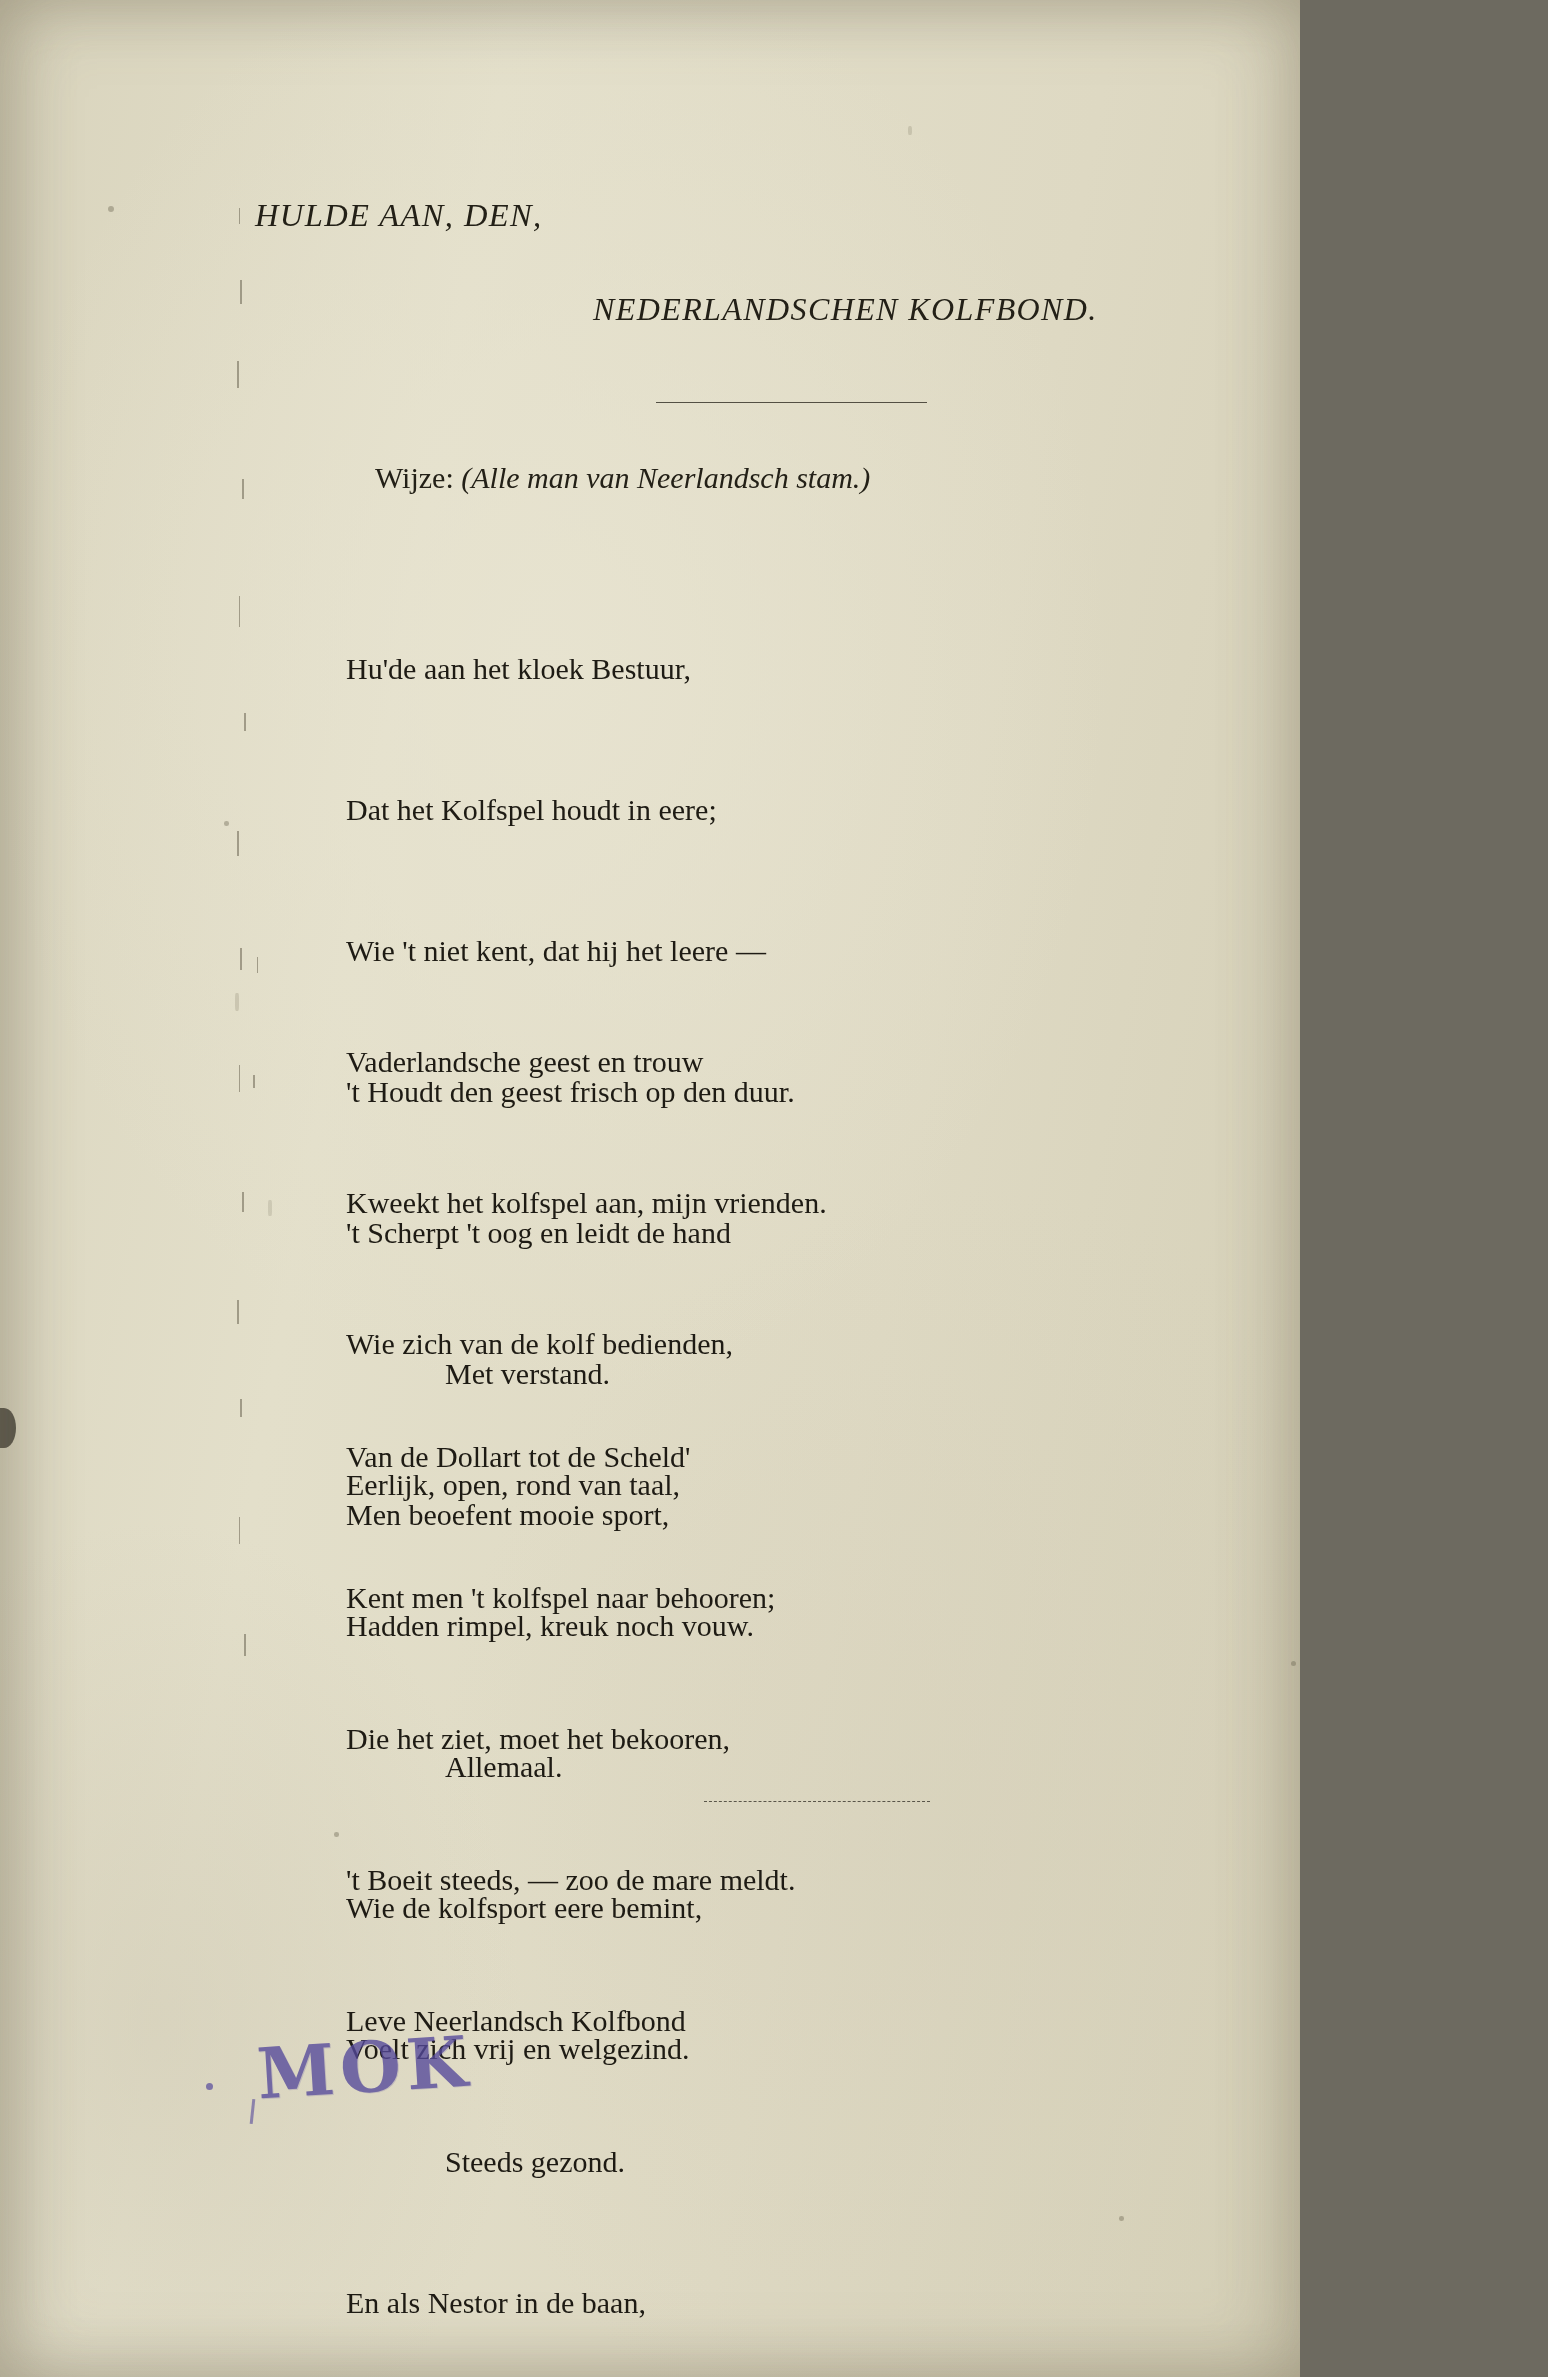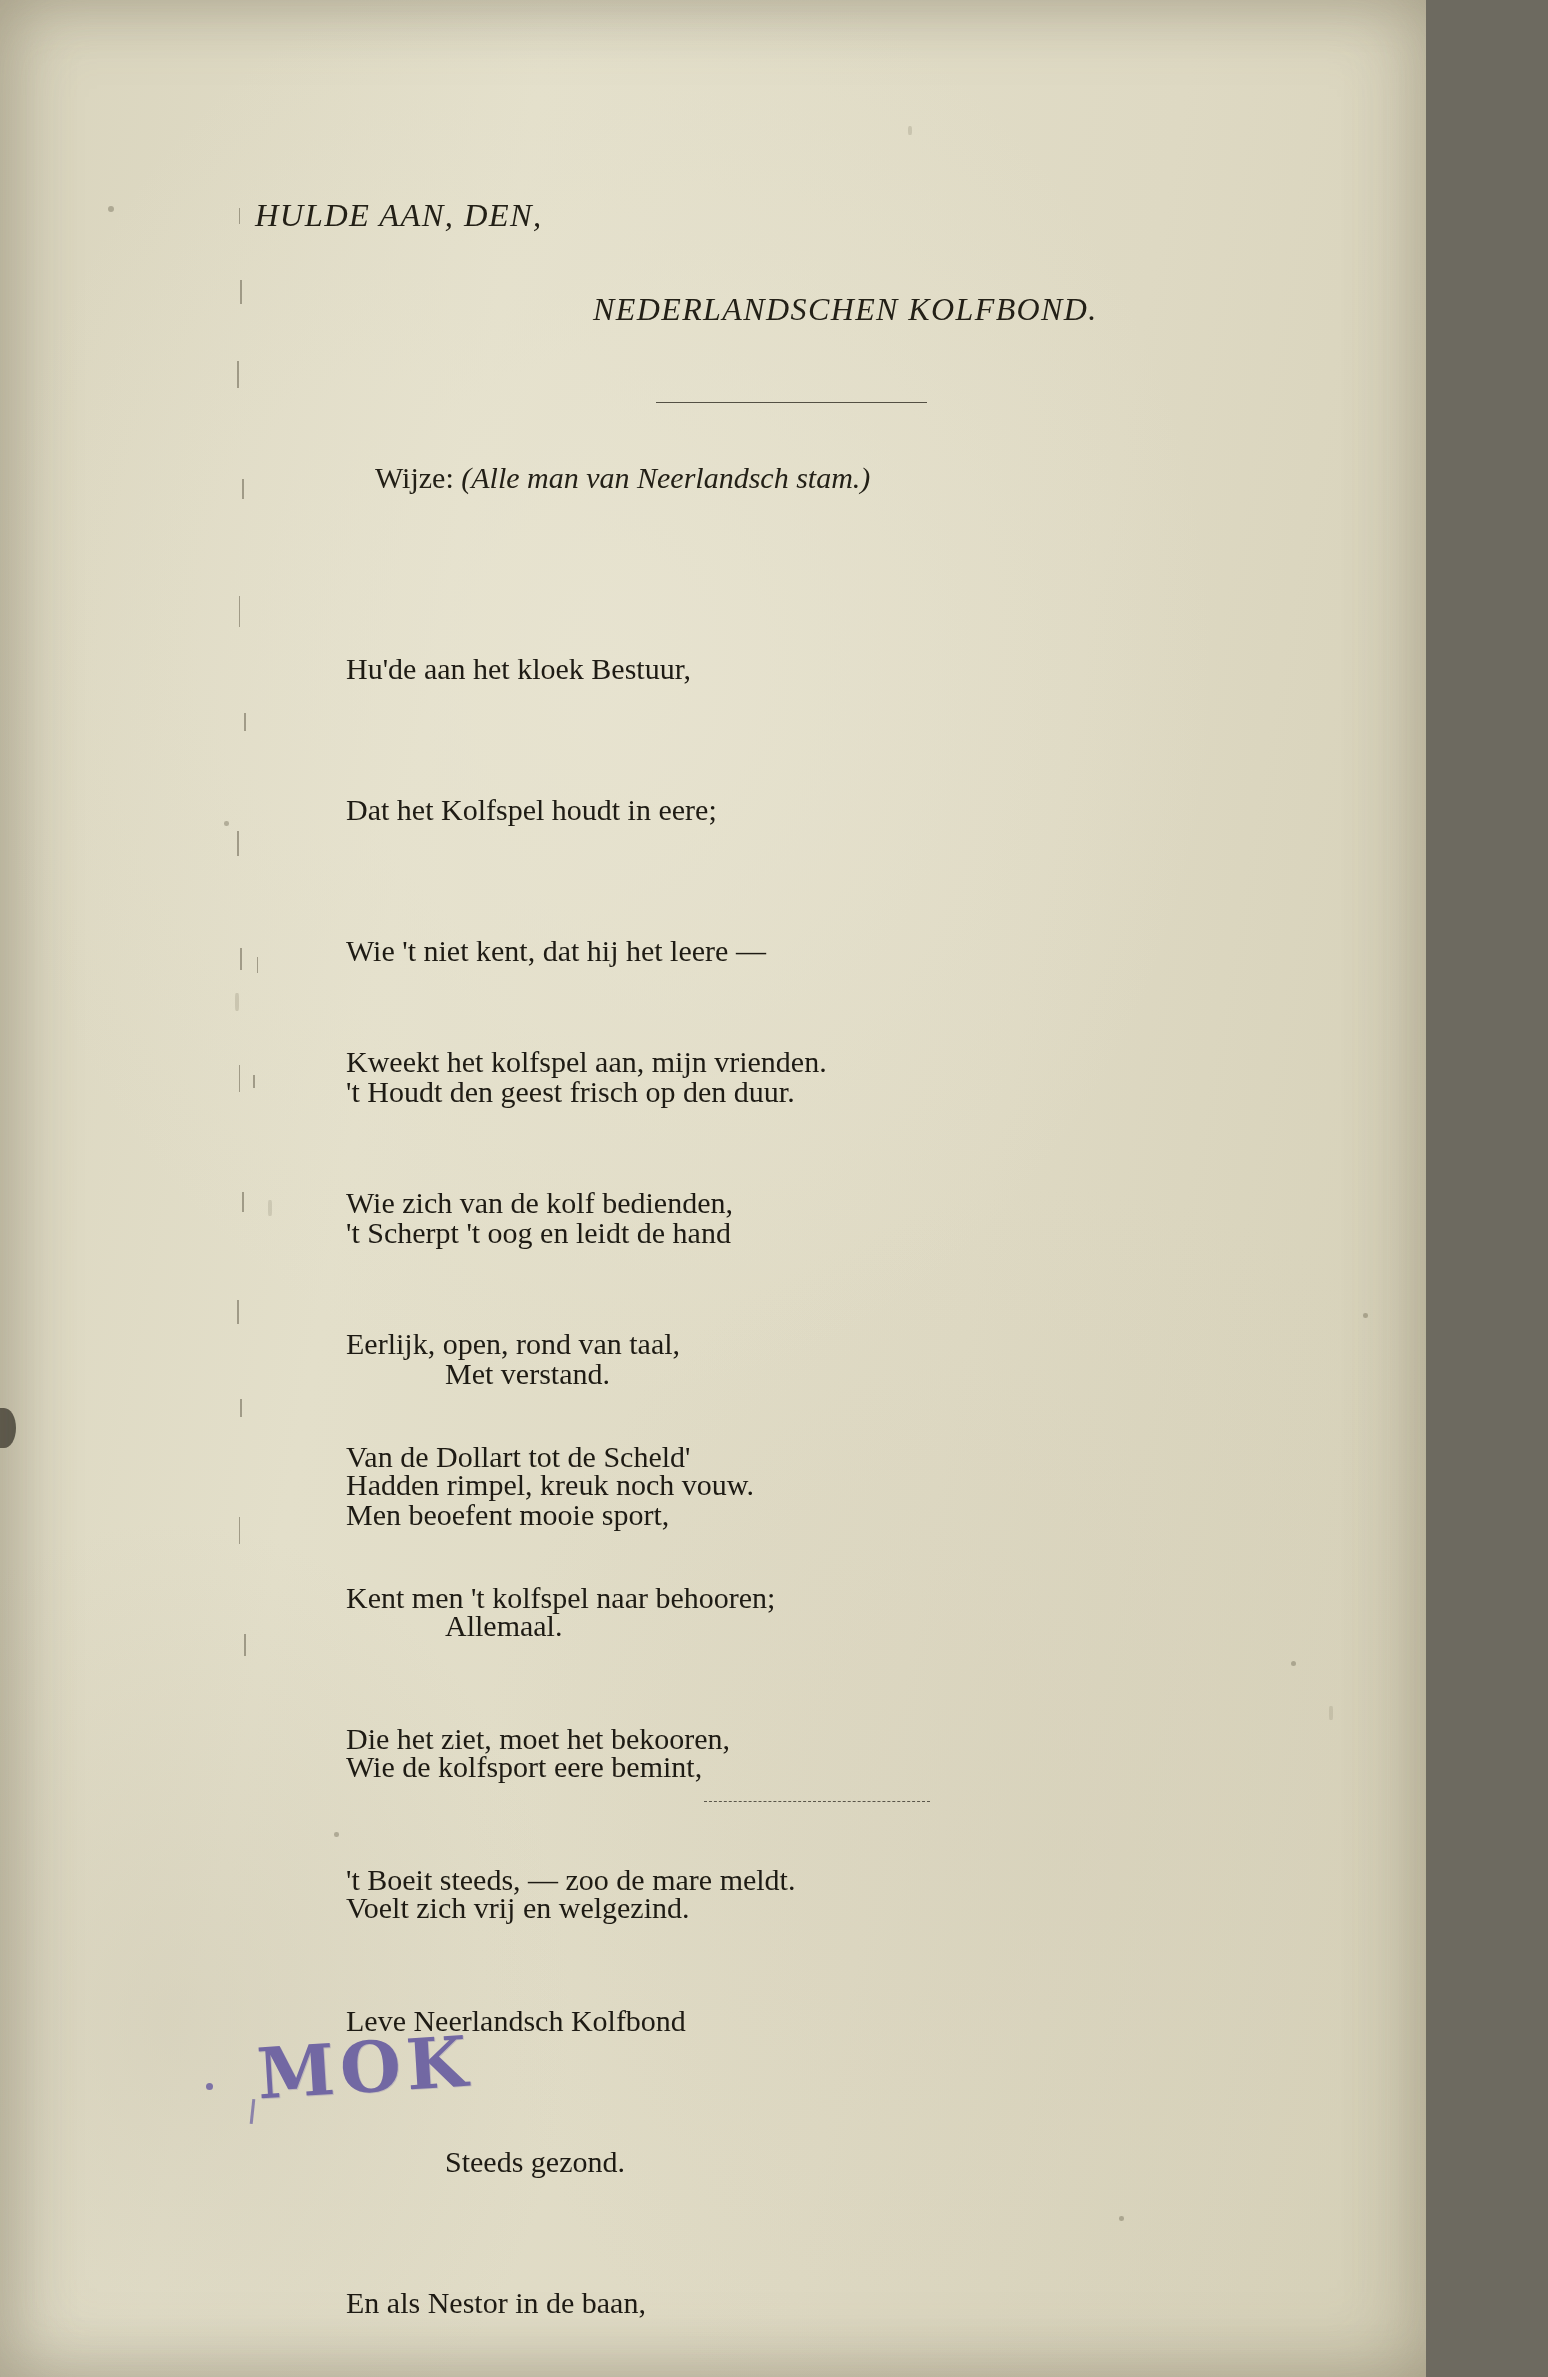--- a/index.html
+++ b/index.html
@@ -2,21 +2,21 @@
 <html style="font-size:14.4px"><head>
 <meta charset="utf-8">
 <style>
   html, body {
     margin: 0;
     padding: 0;
     background: #6d6a60;
   }
   .page {
     position: relative;
-    width: 1426px;
+    width: 1300px;
     height: 2377px;
     overflow: hidden;
     background: #fde047;
     font-family: "Liberation Serif", serif;
   }
   
   .paper-tone {
     position: absolute;
     inset: 0;
     background:
@@ -220,20 +220,21 @@
       <span class="ln">Hu'de aan het kloek Bestuur,</span>
       <span class="ln">Dat het Kolfspel houdt in eere;</span>
       <span class="ln">Wie 't niet kent, dat hij het leere —</span>
       <span class="ln">'t Houdt den geest frisch op den duur.</span>
       <span class="ln">'t Scherpt 't oog en leidt de hand</span>
       <span class="ln indent">Met verstand.</span>
       <span class="ln">Men beoefent mooie sport,</span>
     </div>
 
     <div class="stanza stanza-2">
+      <span class="ln">Vaderlandsche geest en trouw</span>
       <span class="ln">Kweekt het kolfspel aan, mijn vrienden.</span>
       <span class="ln">Wie zich van de kolf bedienden,</span>
       <span class="ln">Eerlijk, open, rond van taal,</span>
       <span class="ln">Hadden rimpel, kreuk noch vouw.</span>
       <span class="ln indent">Allemaal.</span>
       <span class="ln">Wie de kolfsport eere bemint,</span>
       <span class="ln">Voelt zich vrij en welgezind.</span>
     </div>
 
     <div class="stanza stanza-3">

